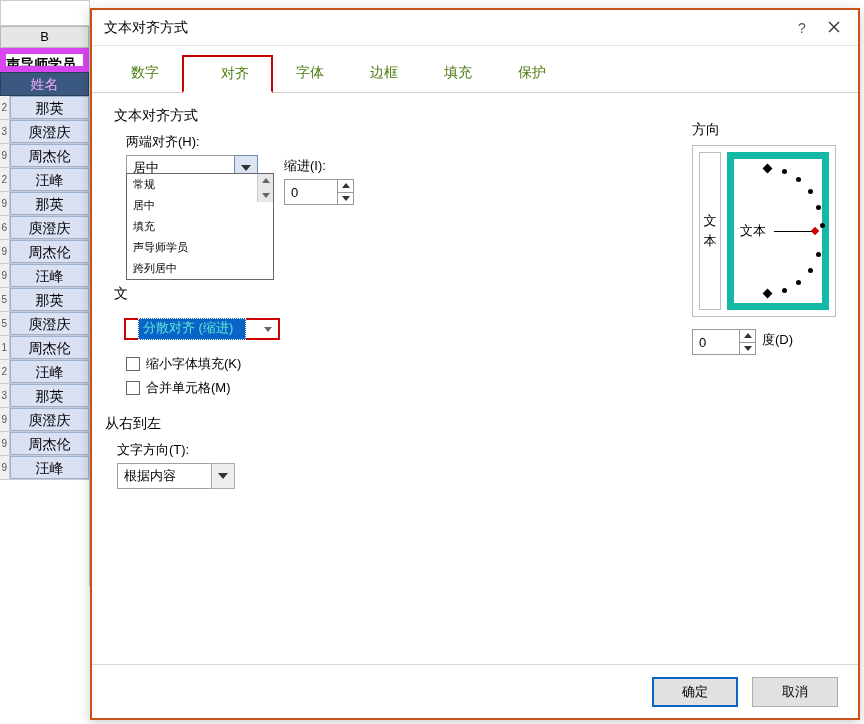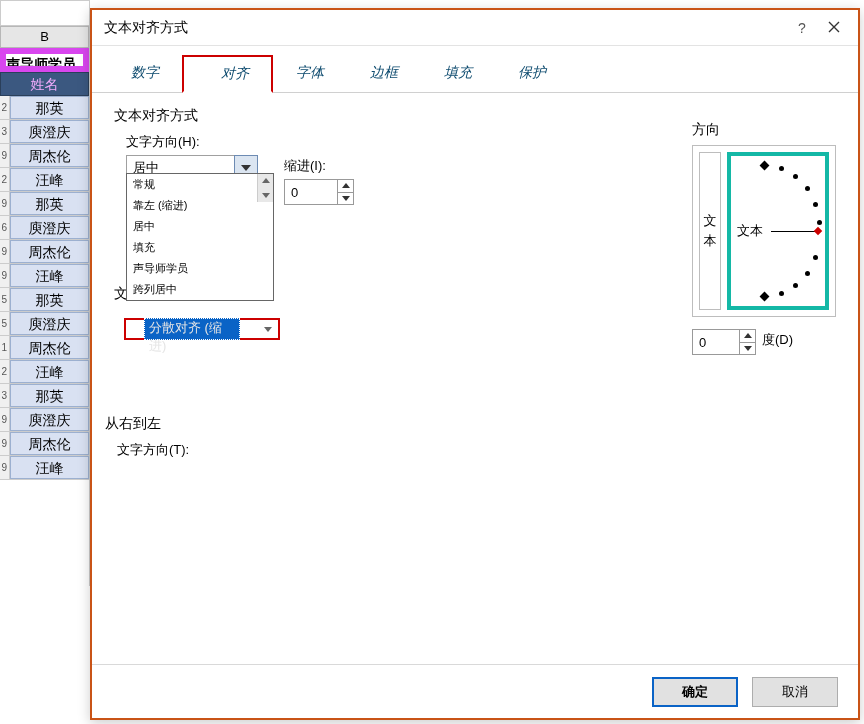--- a/index.html
+++ b/index.html
@@ -110,26 +110,25 @@
   .tabs {
     display:flex;
     padding:8px 16px 0 16px;
     gap:0;
     border-bottom:1px solid #d0d0d0;
     position:relative;
   }
   .tab {
     padding:8px 22px;
     font-size:14px;
-    color:#0c4a6e;
+    color:#4d7c0f;
     border:1px solid transparent;
     border-bottom:none;
     position:relative;
     top:1px;
-    font-style:italic;
   }
   .tab.active {
     border:2px solid #c00;
     border-bottom:2px solid #fff;
     background:#fff;
     padding-left:37px;
   }
 
   .body {
     flex:1;
@@ -209,23 +208,23 @@
     height:22px;
     border:2px solid #c00;
     background:#fff;
     display:flex;
     align-items:center;
     z-index:6;
   }
   .highlight-row .sel {
     flex:1;
     height:22px;
-    margin:0 18px;
+    margin:0 12px;
     background:#0a63c6;
-    color:#e5e5e5;
+    color:#5eead4;
     padding:0 4px;
     font-size:13px;
     line-height:18px;
     border:1px dotted #fff;
   }
   .highlight-row .dd {
     width:20px;height:18px;
     display:flex;align-items:center;justify-content:center;
   }
   .highlight-row .dd svg{width:8px;height:5px;}
@@ -281,21 +280,21 @@
   }
   .orient .vert {
     width:22px;
     border:1px solid #bdbdbd;
     display:flex;flex-direction:column;align-items:center;justify-content:center;
     gap:2px;
     font-size:13px;
   }
   .orient .dial {
     flex:1;
-    border:4px solid #14b8a6;
+    border:7px solid #14b8a6;
     position:relative;
     padding-left:16px;
   }
   .orient .dial .center-label{
     position:absolute;
     left:6px; top:50%; transform:translateY(-50%);
     font-size:13px;
   }
   .orient .dial .dot{
     position:absolute;
@@ -330,21 +329,20 @@
   .btn-std {
     min-width:86px;
     height:30px;
     border:1px solid #adadad;
     background:#e1e1e1;
     font-size:13px;
     display:flex;align-items:center;justify-content:center;
   }
   .btn-primary {
     border:2px solid #0a63c6;
-    font-weight:bold;
   }
 
   .formula-bar {
     position:absolute;
     top:0;left:0;
     width:90px;height:26px;
     background:#fff;
     border:1px solid #ccc;
   }
 </style>
@@ -444,21 +442,21 @@
       <div class="tab">边框</div>
       <div class="tab">填充</div>
       <div class="tab">保护</div>
     </div>
 
   <div class="body">
 
     <div class="section-title">文本对齐方式</div>
 
     <div class="indent">
-      <div class="label"><span>文字方向(H):</span></div>
+      <div class="label"><span>两端对齐(H):</span></div>
       <div class="combo">
         <input value="居中" style="">
         <div class="btn">
           <svg viewBox="0 0 10 6">
               <path d="M0 0 L5 6 L10 0 Z" fill="#333"></path>
             </svg>
         </div>
       </div>
     </div>
 
@@ -477,43 +475,60 @@
                 <path d="M0 0 L4 5 L8 0 Z" fill="#333"></path>
               </svg>
             </div>
         </div>
       </div>
     </div>
 
     <div class="listbox" id="hlist">
       <div class="scroll"></div>
     <div class="opt">常规</div>
-        <div class="opt">靠左 (缩进)</div>
         <div class="opt">居中</div>
         <div class="opt">填充</div>
         <div class="opt">声导师学员</div>
         <div class="opt">跨列居中</div>
       </div>
 
     <div class="highlight-row">
       <div class="sel">分散对齐 (缩进)</div>
       <div class="dd">
           <svg viewBox="0 0 8 5">
             <path d="M0 0 L4 5 L8 0 Z" fill="#666"></path>
           </svg>
         </div>
     </div>
 
     <div style="position:absolute;left:22px;top:192px;font-size:14px;">文</div>
 
+    <div style="position:absolute;left:34px;top:256px;">
+      <div class="chk-row">
+        <div class="chk"></div>
+        <span>缩小字体填充(K)</span>
+      </div>
+      <div class="chk-row">
+        <div class="chk"></div>
+        <span>合并单元格(M)</span>
+      </div>
+    </div>
 
     <div style="position:absolute;left:13px;top:322px;">
       <div class="section-title">从右到左</div>
       <div class="indent">
         <div class="label">文字方向(T):</div>
+        <div class="combo">
+          <input style="width: 94px;" value="根据内容">
+          <div class="btn" style="background:#eee;border-color:#aaa;">
+            <svg viewBox="0 0 10 6">
+                <path d="M0 0 L5 6 L10 0 Z" fill="#333"></path>
+              </svg>
+          </div>
+        </div>
       </div>
     </div>
 
     <div class="orient">
       <div class="lbl">方向</div>
       <div class="box">
         <div class="vert">
           <span>文</span>
           <span>本</span>
         </div>

